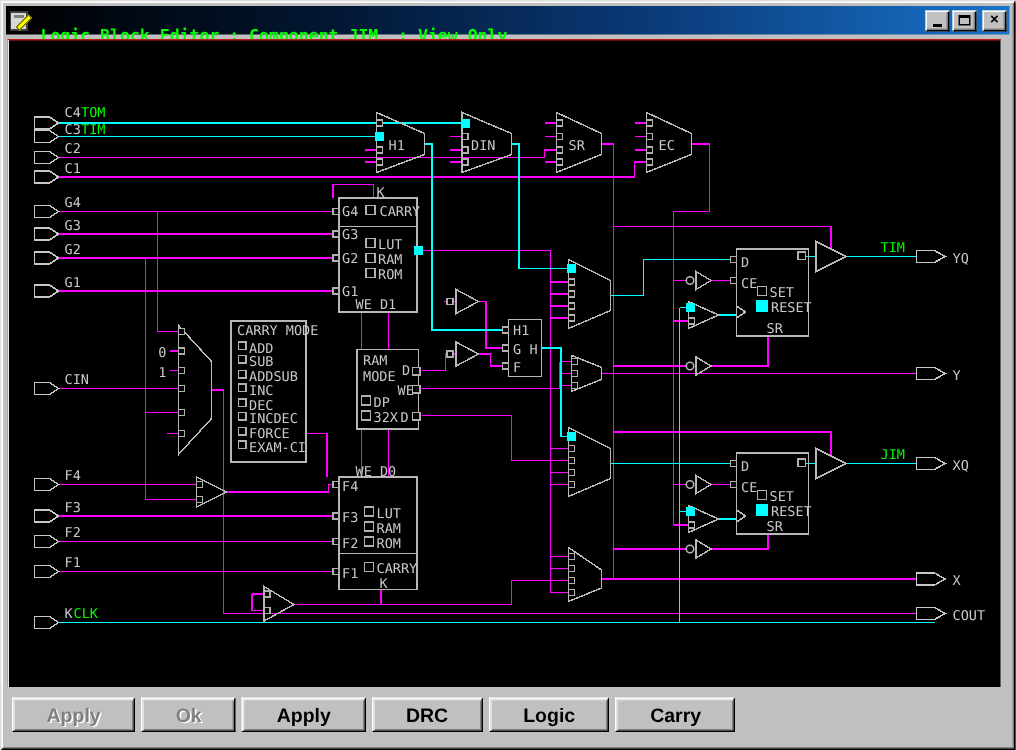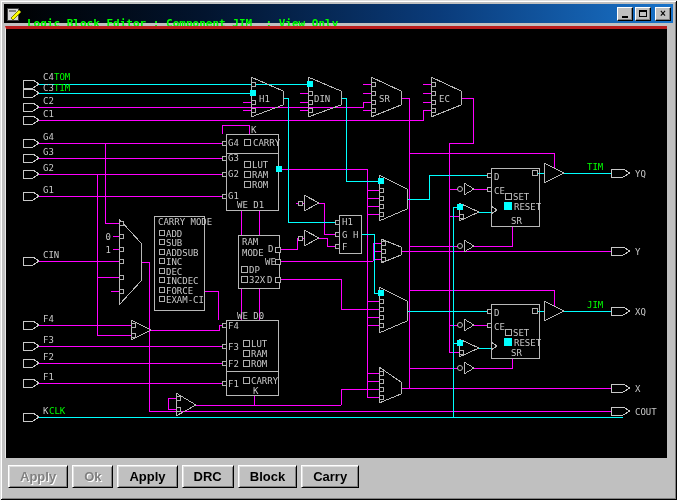--- a/index.html
+++ b/index.html
@@ -12,24 +12,24 @@
   .app-icon{width:16px;height:16px;flex:0 0 auto;display:block;}
   .title{color:#00ff00;font:bold 11px "DejaVu Sans Mono",monospace;white-space:pre;flex:1;margin-left:3px;
     overflow:hidden;margin-top:20px;}
   .tb-btn{width:16px;height:14px;background:#c0c0c0;border:1px solid;border-color:#fff #000 #000 #fff;
     box-shadow:inset -1px -1px 0 #808080;display:flex;align-items:center;justify-content:center;
     font:bold 10px "Liberation Sans",sans-serif;color:#000;box-sizing:border-box;cursor:default;}
   .tb-btn.close{margin-left:2px;}
   .min-glyph{width:6px;height:2px;background:#000;margin-top:7px;}
   .max-glyph{width:8px;height:7px;border:1px solid #000;border-top:2px solid #000;box-sizing:border-box;}
   .canvas{position:absolute;left:5px;top:26px;width:661px;height:431px;background:#000;
-    border-top:3px solid #b91c1c;border-left:1px solid #e8e8e8;box-sizing:content-box;}
+    border-top:1px solid #b91c1c;border-left:1px solid #e8e8e8;box-sizing:content-box;}
   .toolbar{position:absolute;left:5px;top:458px;width:662px;height:36px;background:#c0c0c0;
     display:flex;align-items:center;gap:4px;padding-left:3px;box-sizing:border-box;}
-  .btn{height:23px;padding:0 11px;background:#c0c0c0;border:1px solid;border-color:#fff #000 #000 #fff;
+  .btn{height:23px;padding:0 22px;background:#c0c0c0;border:1px solid;border-color:#fff #000 #000 #fff;
     box-shadow:inset 1px 1px 0 #dfdfdf, inset -1px -1px 0 #808080;
     font:bold 13px "Liberation Sans",sans-serif;color:#000;cursor:default;}
   .btn.disabled{color:#808080;text-shadow:1px 1px 0 #fff;}
   svg text{fill:#c8c8c8;font-family:"DejaVu Sans Mono",monospace;font-size:9px;}
   svg text.gt{fill:#00ff00;}
   svg .w{stroke:#ff00ff;fill:none;stroke-width:1;}
   svg .c{stroke:#00ffff;fill:none;stroke-width:1;}
   svg .o{stroke:#b8b8b8;fill:none;stroke-width:1;}
   svg .pin{stroke:#c8c8c8;fill:#000;stroke-width:1;}
   svg .sq{stroke:#b0b0b0;fill:#000;stroke-width:1;}
@@ -469,17 +469,17 @@
       <text x="634" y="412">COUT</text>
     </g>
   </svg>
   </div>
 
   <div class="toolbar">
     <button class="btn disabled">Apply</button>
     <button class="btn disabled">Ok</button>
     <button class="btn">Apply</button>
     <button class="btn">DRC</button>
-    <button class="btn">Block</button>
+    <button class="btn">Logic</button>
     <button class="btn">Carry</button>
   </div>
 
 </div>
 
 </body></html>

